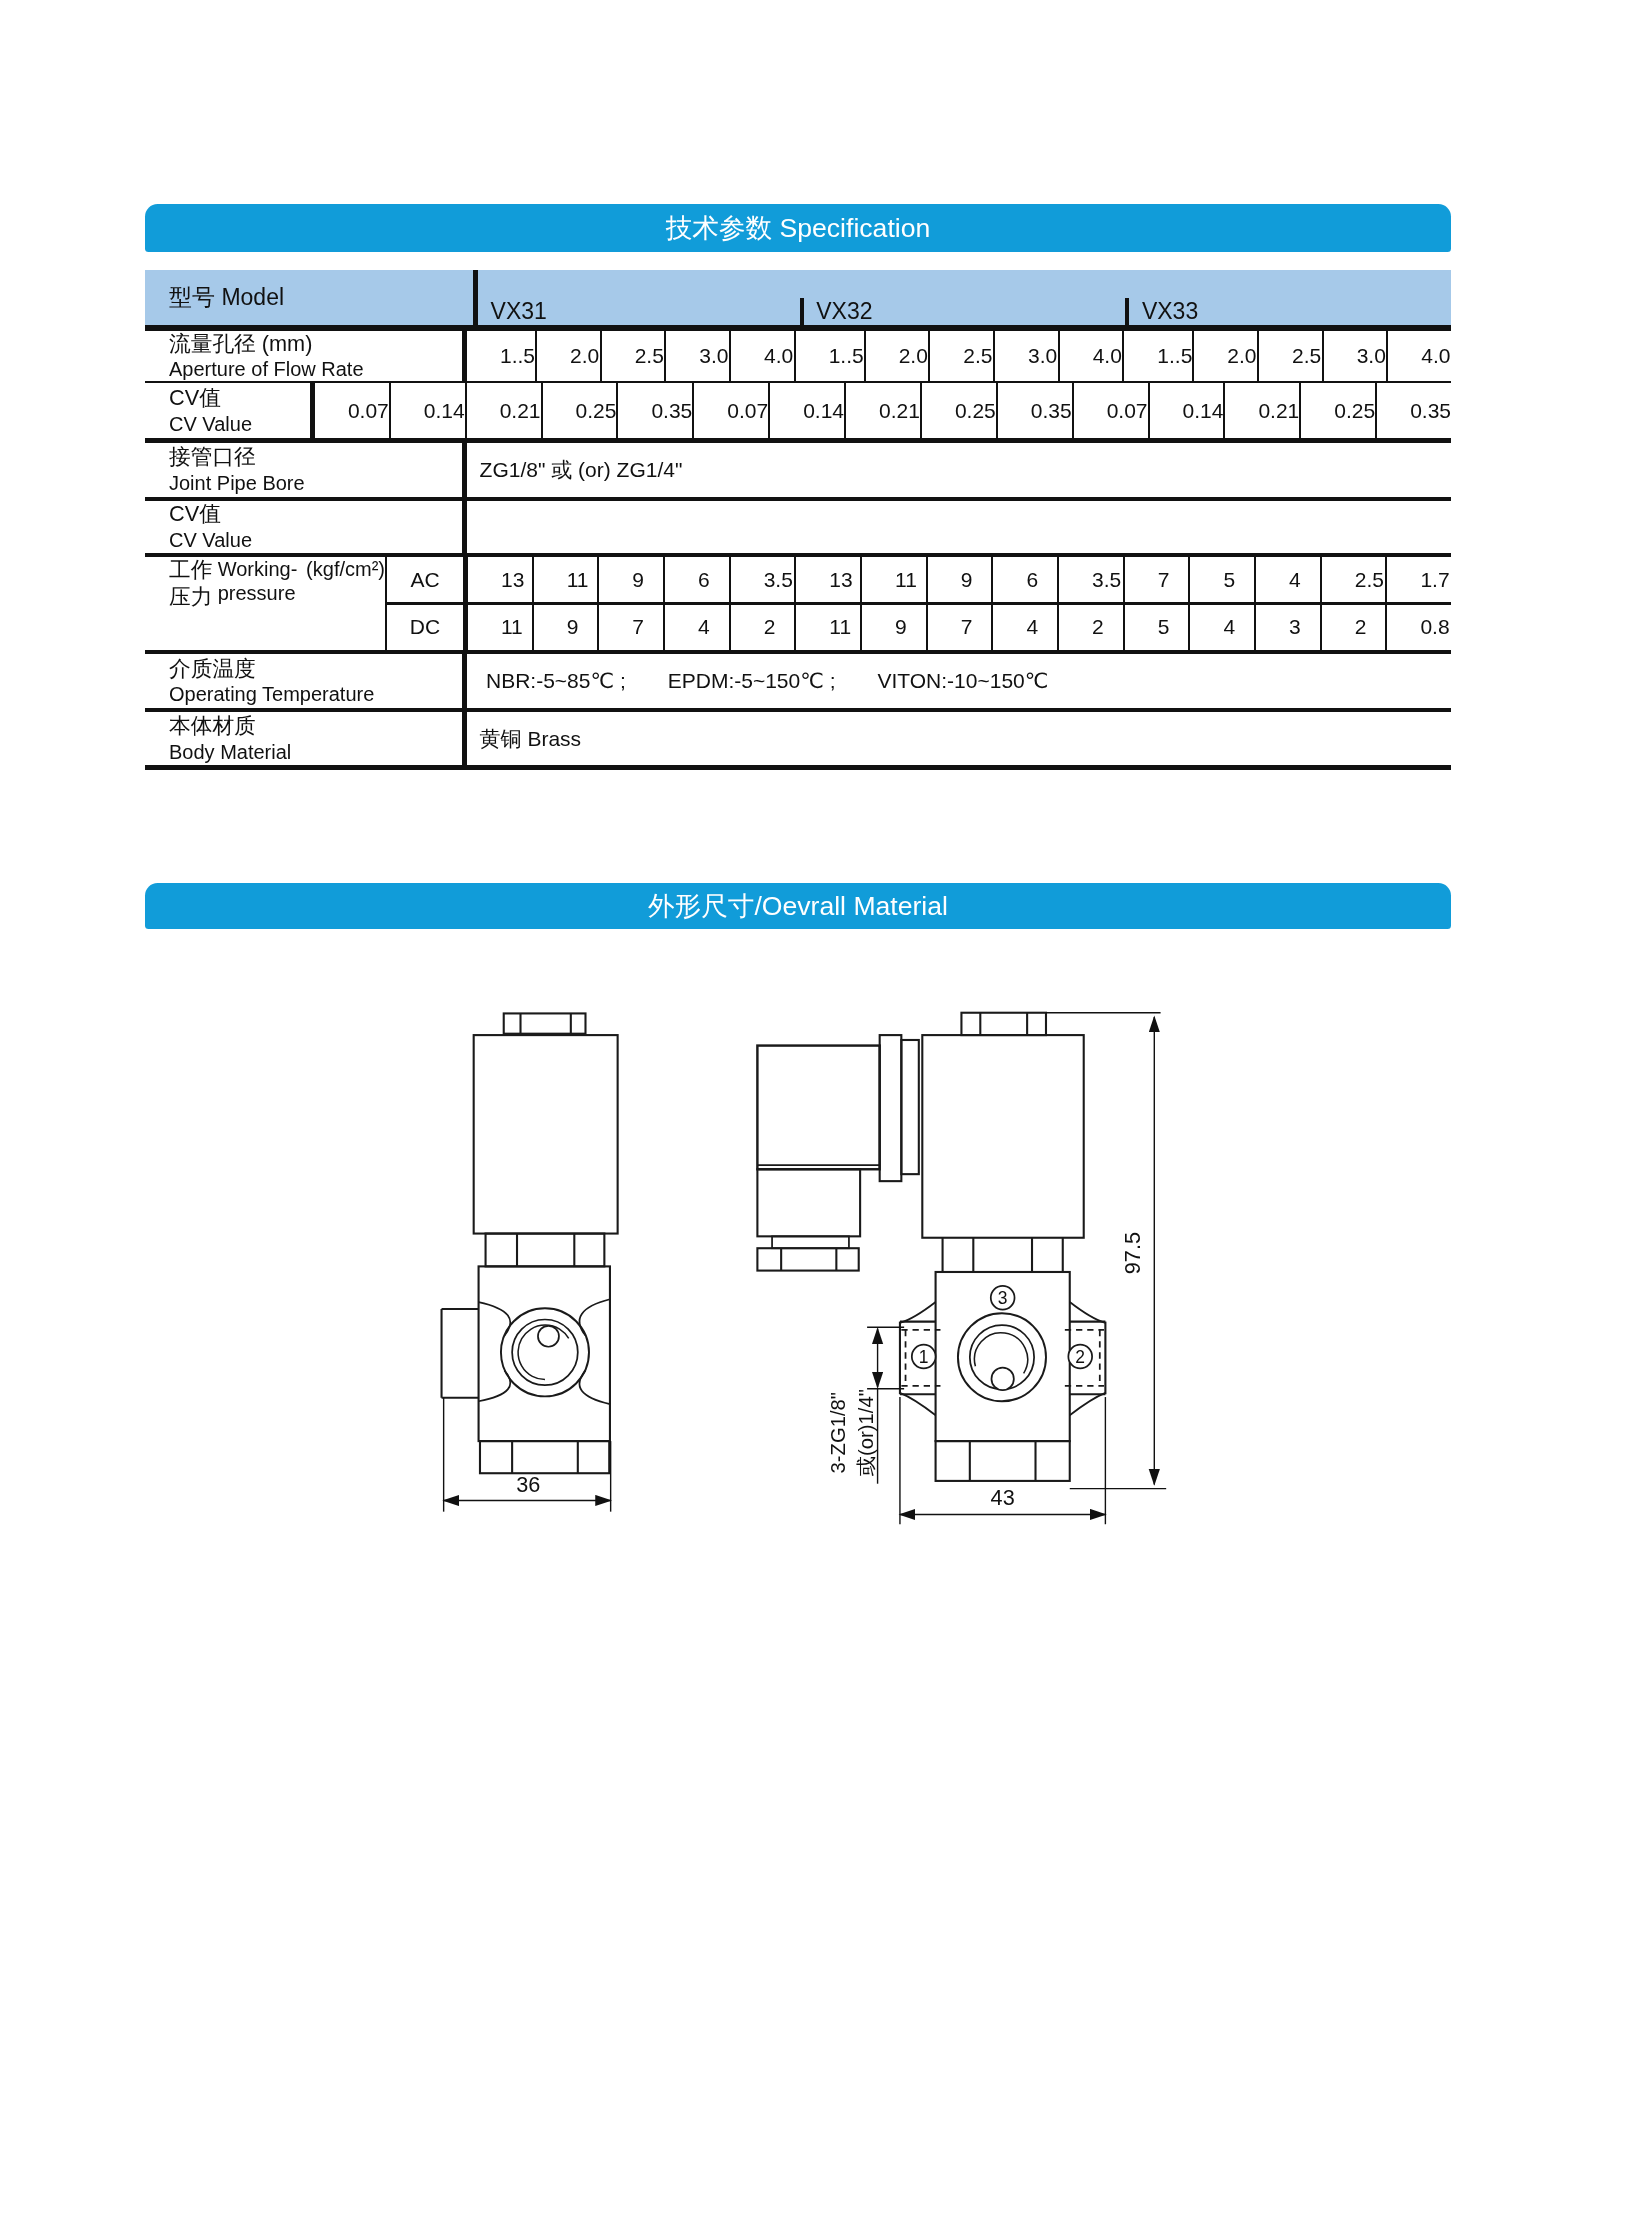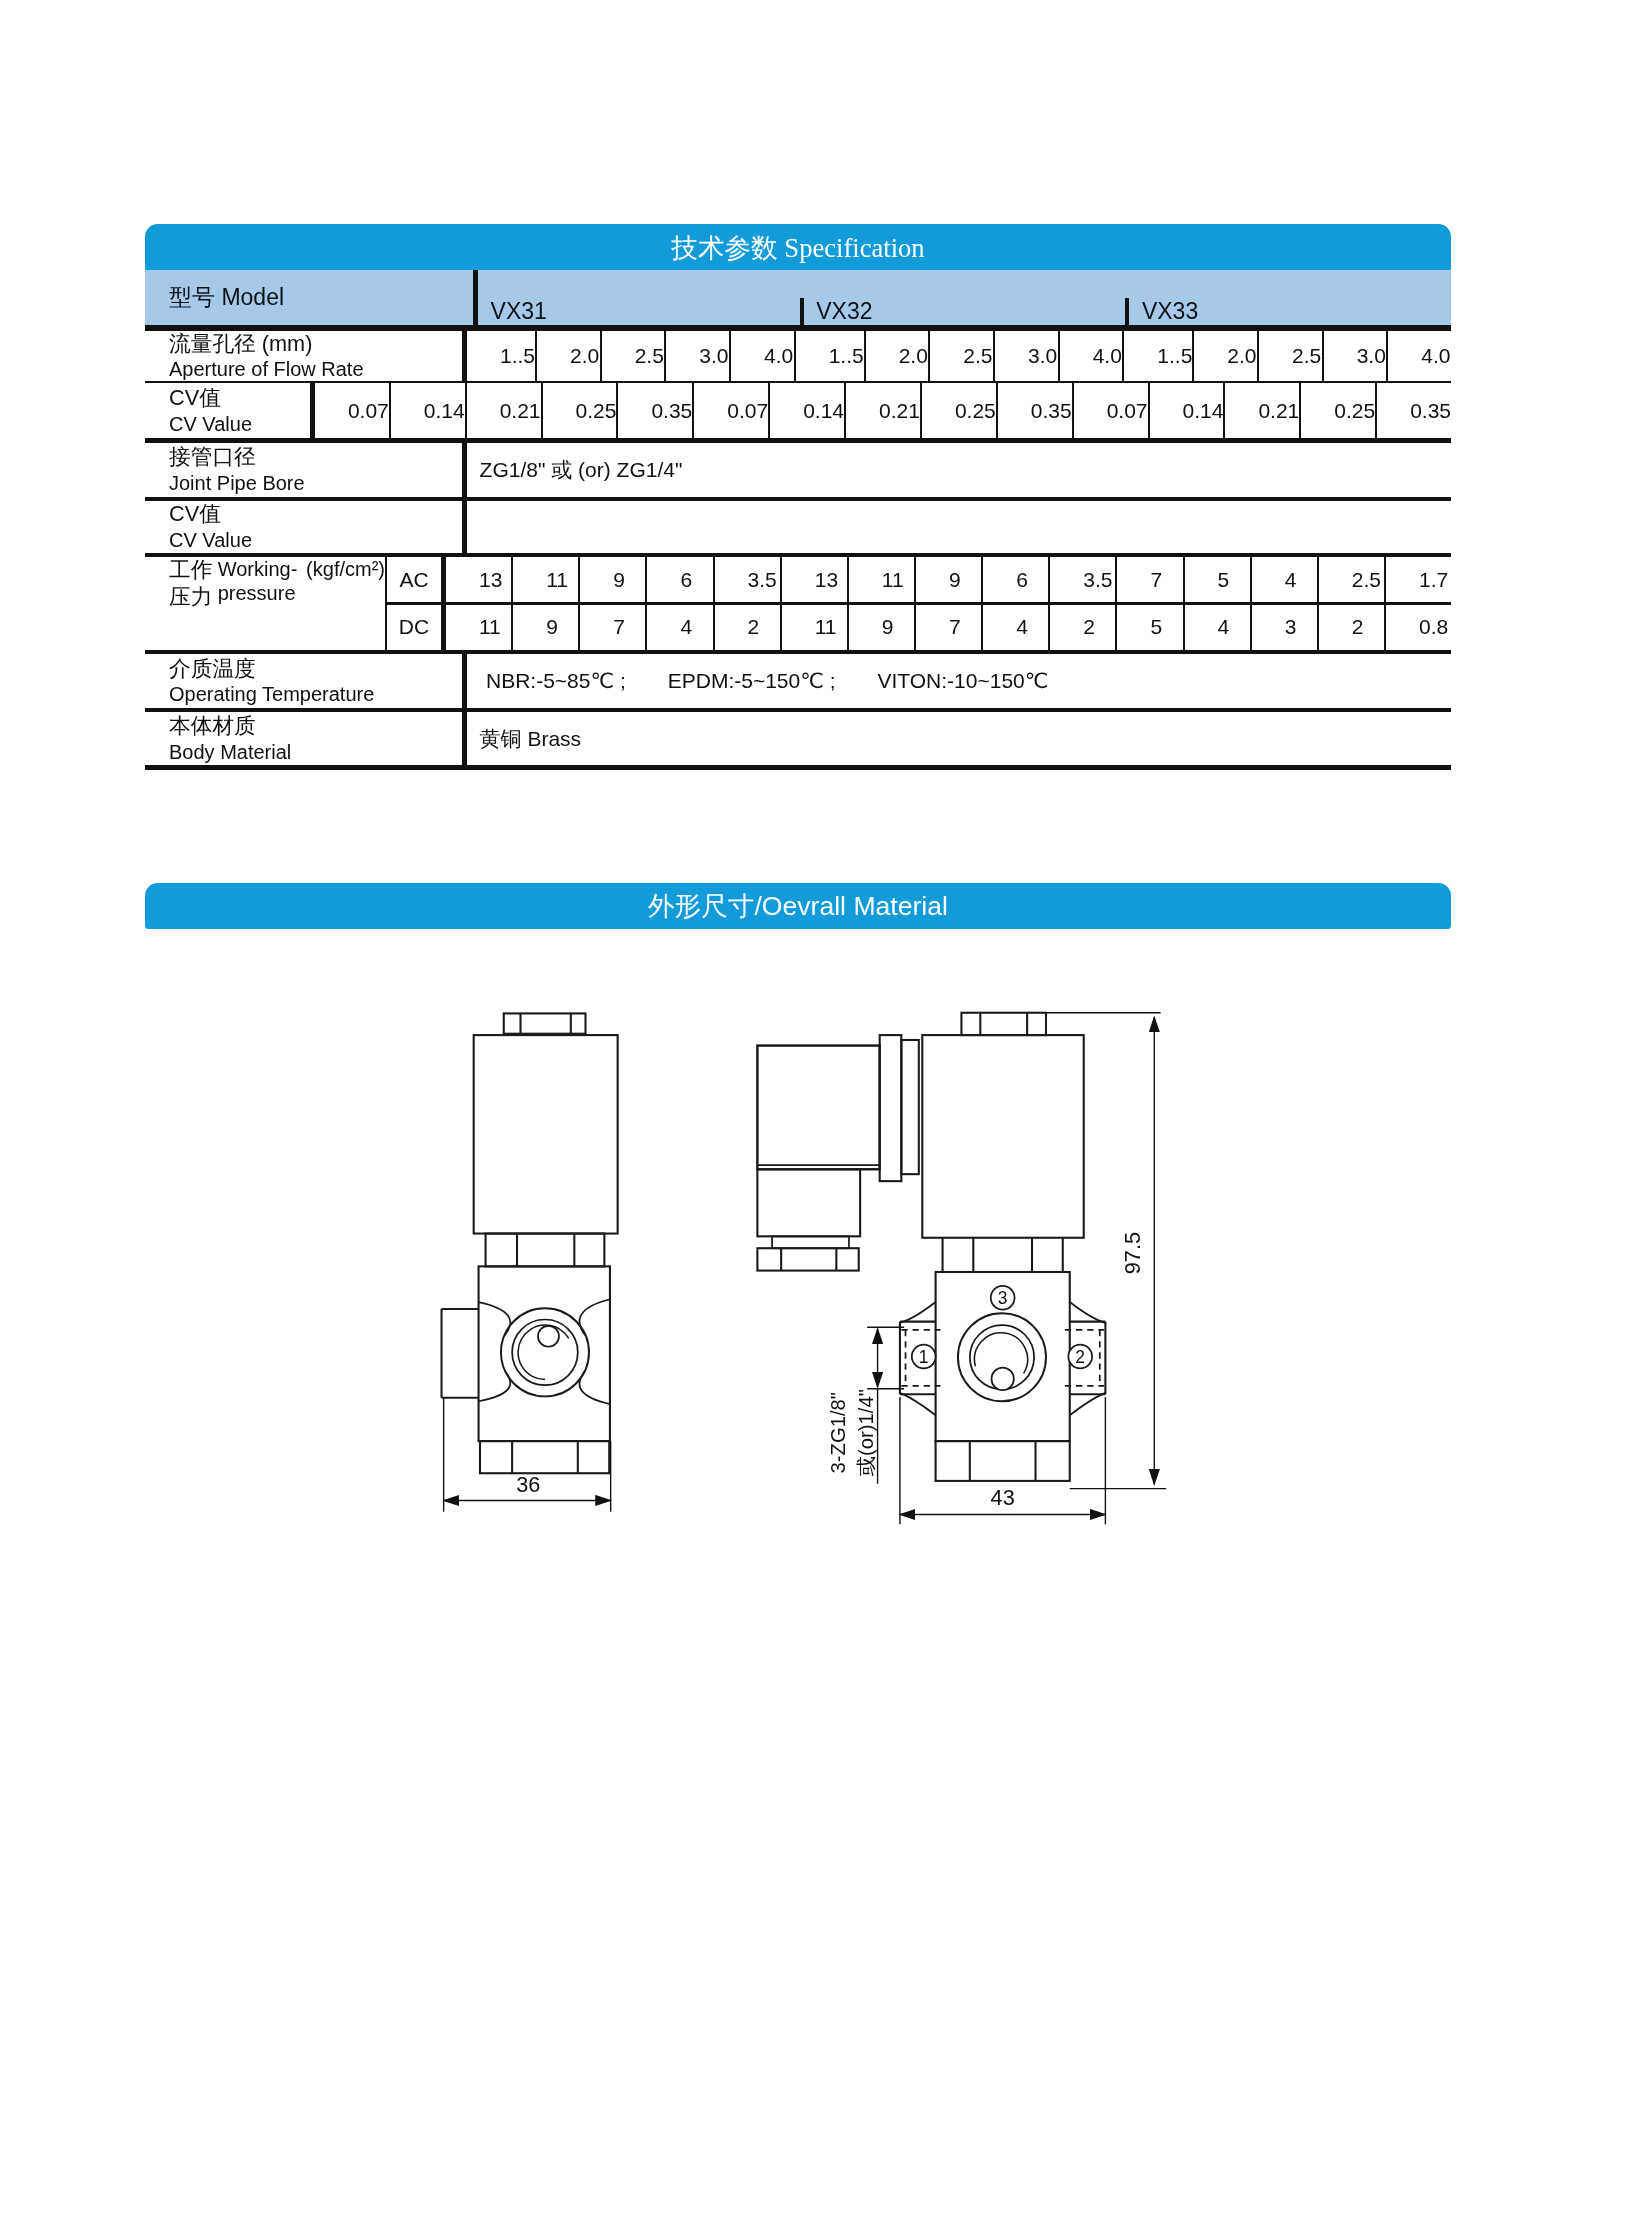--- a/index.html
+++ b/index.html
@@ -1,20 +1,20 @@
 <!DOCTYPE html>
 <html style="font-size:11.2px"><head>
 <meta charset="utf-8">
 <style>
   html,body{margin:0;padding:0;background:#fff;}
   .page{position:relative;width:1651px;height:2239px;background:#ffffff;
         font-family:"Liberation Sans","DejaVu Sans",sans-serif;color:#111;overflow:hidden;}
   .banner{position:absolute;left:145px;width:1306px;background:#119CD9;color:#ffffff;
           display:flex;align-items:center;justify-content:center;}
-  .banner1{top:224px;height:48px;border-radius:12.6px 12.6px 3.5px 3.5px;font-size:26.6px;font-family:Liberation Serif, serif;}
+  .banner1{top:204px;height:48px;border-radius:12.6px 12.6px 3.5px 3.5px;font-size:26.6px;}
   .banner2{top:883px;height:46px;border-radius:12.6px 12.6px 3.5px 3.5px;font-size:26.6px;}
   .spec{position:absolute;left:145px;top:270px;width:1306px;}
   .row{display:flex;box-sizing:border-box;}
   .hsep{background:#111;width:100%;}
   .h9{height:6.3px}.h6{height:4.2px}.h3{height:2.1px}
   .model-row{background:#A6C9E9;height:55px;gap:11px;}
   .model-label{width:317px;display:flex;align-items:center;padding-left:24px;
                font-size:23px;box-sizing:border-box;}
   .model-groups{flex:1;border-left:5.6px solid #111;display:flex;align-items:flex-end;}
   .group{flex:1;border-left:4.9px solid #111;display:flex;align-items:center;
@@ -27,21 +27,21 @@
   .data{flex:1;border-left:5.6px solid #111;display:flex;}
   .vcell{flex:1;display:flex;align-items:center;padding-left:33px;font-size:21px;
          border-left:2.1px solid #111;box-sizing:border-box;}
   .vcell:first-child{border-left:none;}
   .span-cell{flex:1;border-left:5.6px solid #111;display:flex;align-items:center;
              padding-left:12.6px;font-size:21px;box-sizing:border-box;}
   .plabel{width:240px;display:flex;flex-direction:row;justify-content:center;
           padding-left:24px;box-sizing:border-box;}
   .pright{flex:1;display:flex;flex-direction:column;}
   .prow{display:flex;flex:1;}
-  .subcell{width:56px;border-left:2.1px solid #111;display:flex;align-items:center;
+  .subcell{width:78px;border-left:2.1px solid #111;display:flex;align-items:center;
            justify-content:center;font-size:21px;box-sizing:border-box;}
   .temp-span{margin-left:42px;white-space:pre;}
   .temp-span.first{margin-left:19px;}
   svg text{font-family:"Liberation Sans","DejaVu Sans",sans-serif;fill:#111;}
 </style>
 </head>
 <body>
 
 <div class="page">
 

